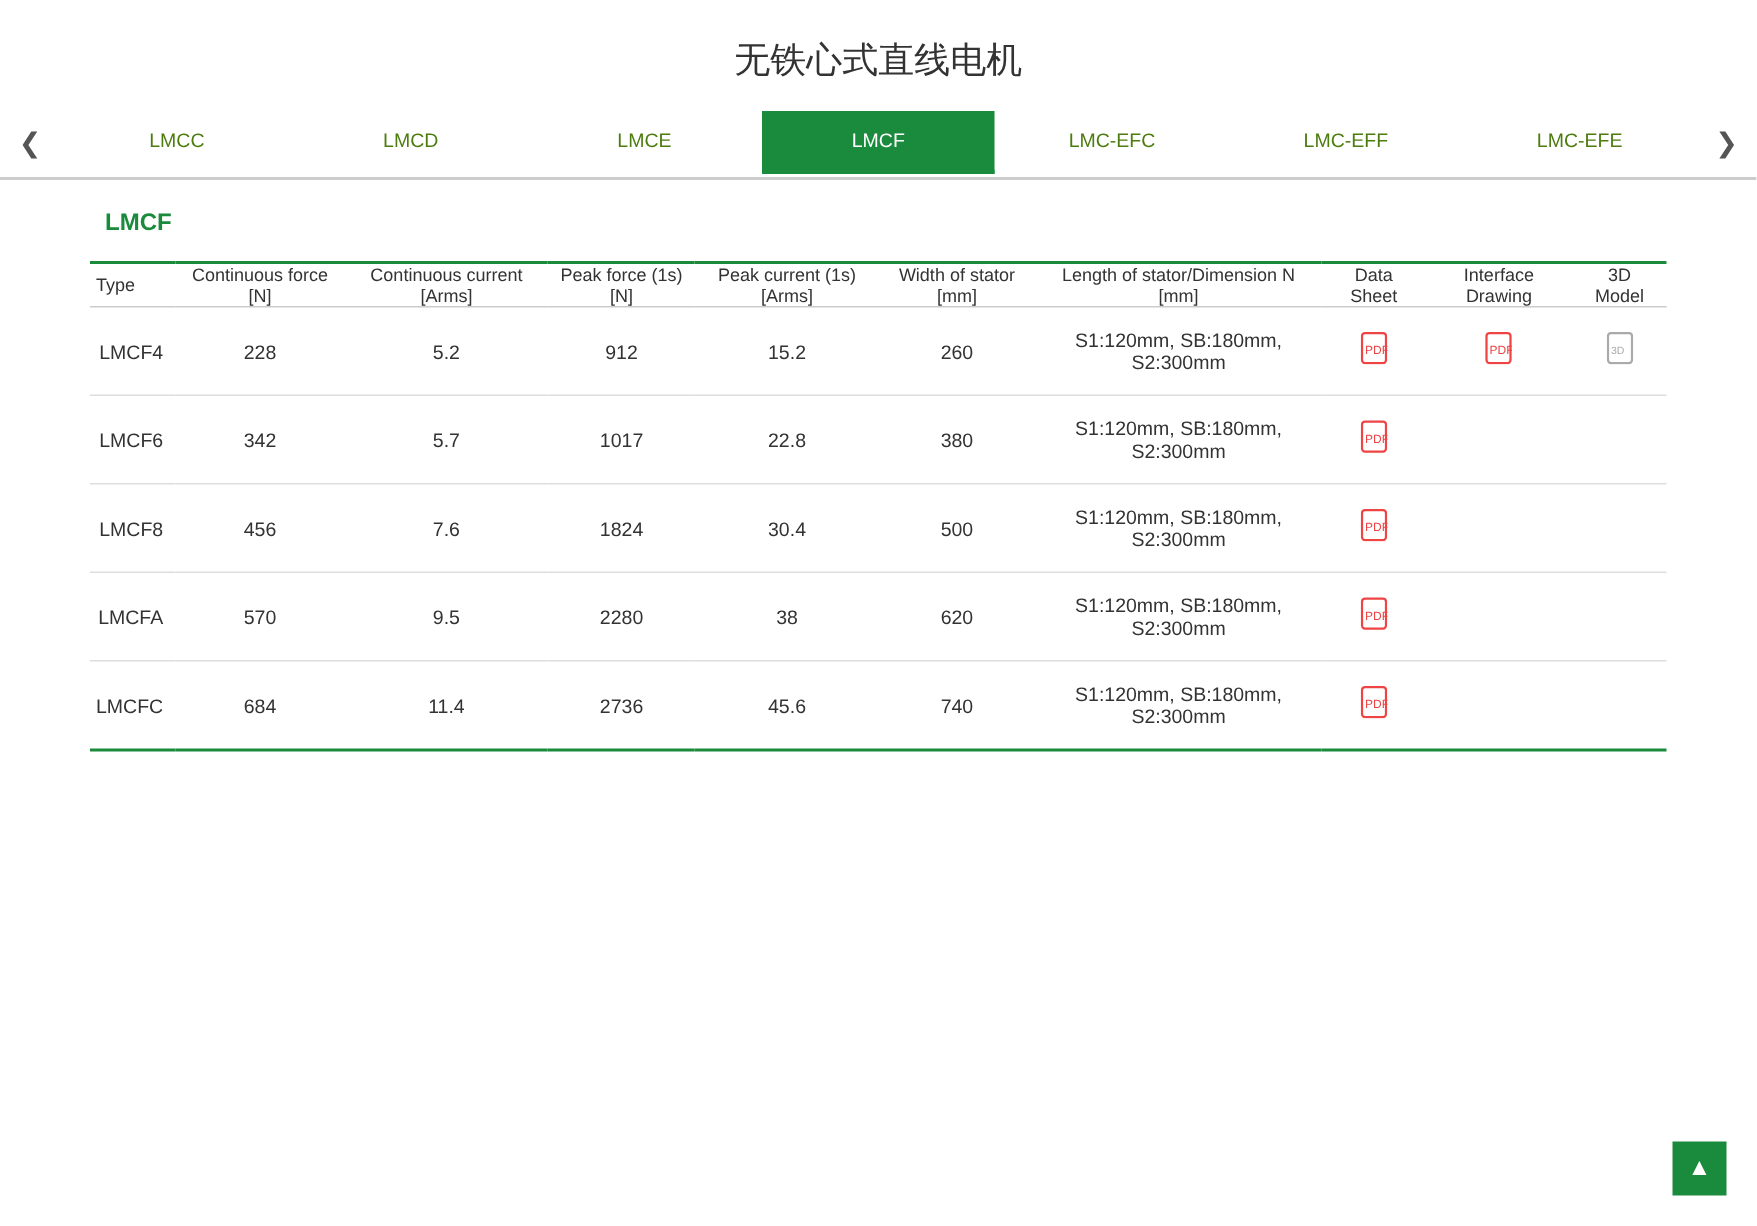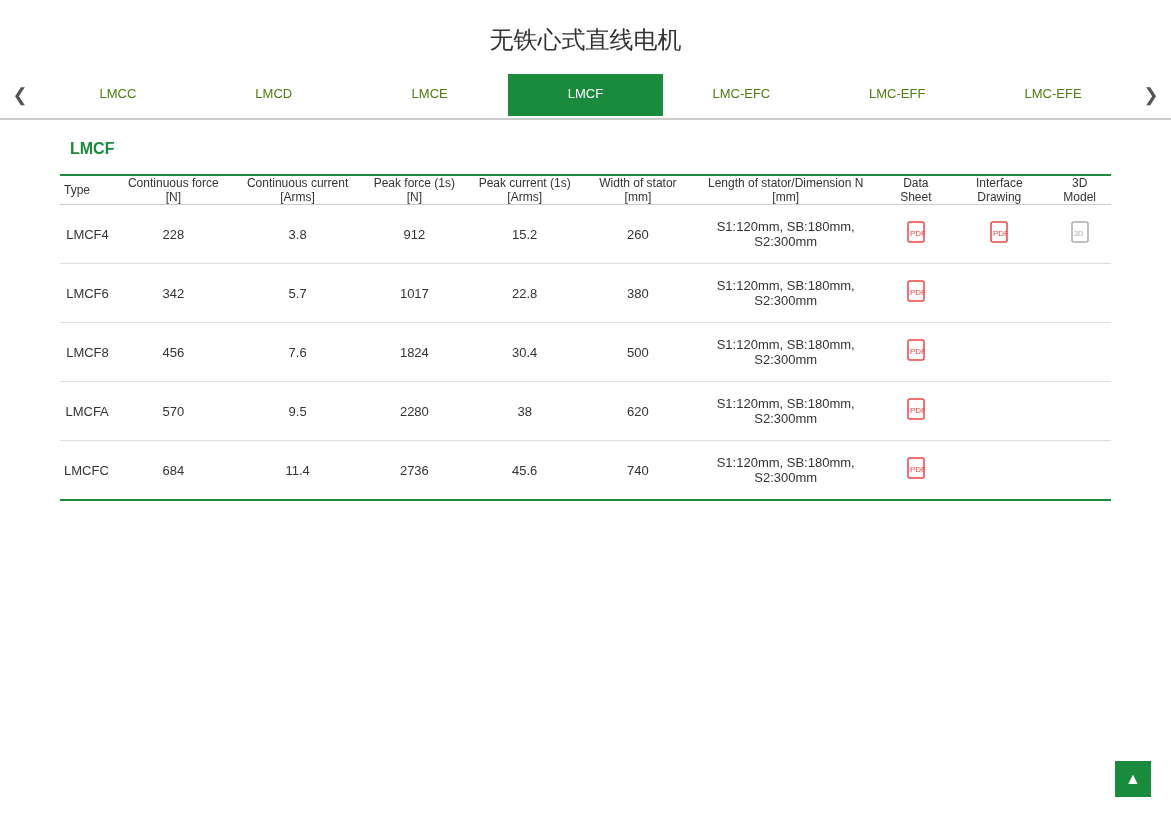--- a/index.html
+++ b/index.html
@@ -177,21 +177,21 @@
           <th>Length of stator/Dimension N [mm]</th>
           <th>Data Sheet</th>
           <th>Interface Drawing</th>
           <th>3D Model</th>
         </tr>
     </thead>
     <tbody>
     <tr>
           <td>LMCF4</td>
           <td>228</td>
-          <td>3.8</td>
+          <td>5.2</td>
           <td>912</td>
           <td>15.2</td>
           <td>260</td>
           <td>S1:120mm, SB:180mm, S2:300mm</td>
           <td><span class="pdf-icon" style="font-size: 18px;"><svg width="18" height="22" viewBox="0 0 18 22" fill="none" xmlns="http://www.w3.org/2000/svg">
                 <rect x="1" y="1" width="16" height="20" rx="2" fill="white" stroke="#e44" stroke-width="1.5"></rect>
                 <text x="3" y="15" font-size="8" fill="#e44" font-family="Arial">PDF</text>
               </svg></span></td>
           <td><span class="pdf-icon"><svg width="18" height="22" viewBox="0 0 18 22" fill="none" xmlns="http://www.w3.org/2000/svg">
                 <rect x="1" y="1" width="16" height="20" rx="2" fill="white" stroke="#e44" stroke-width="1.5"></rect>

